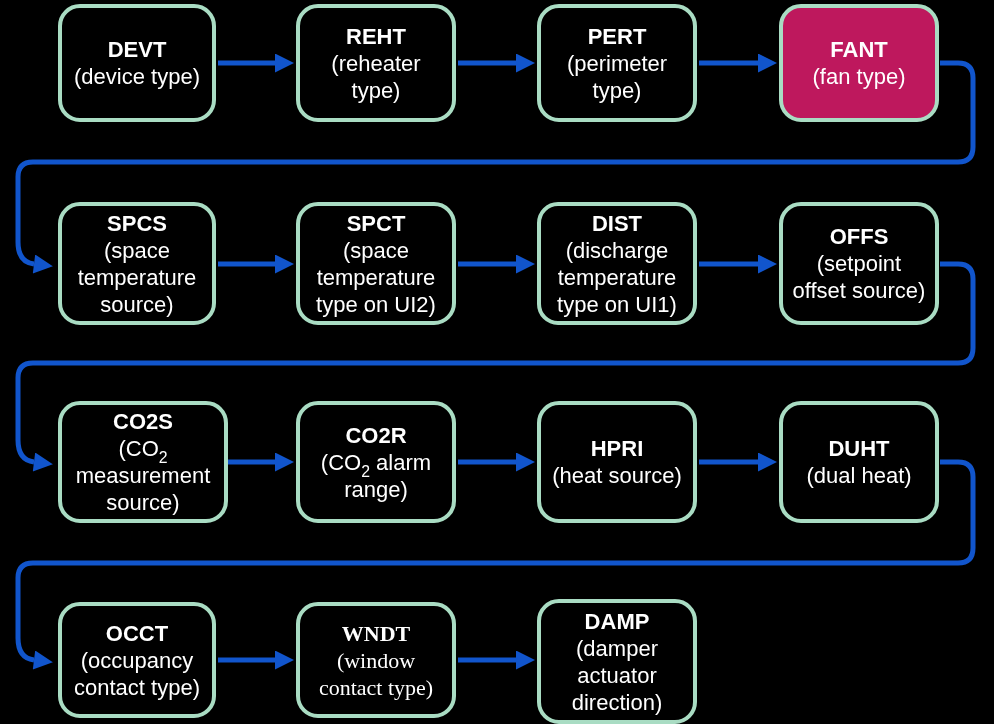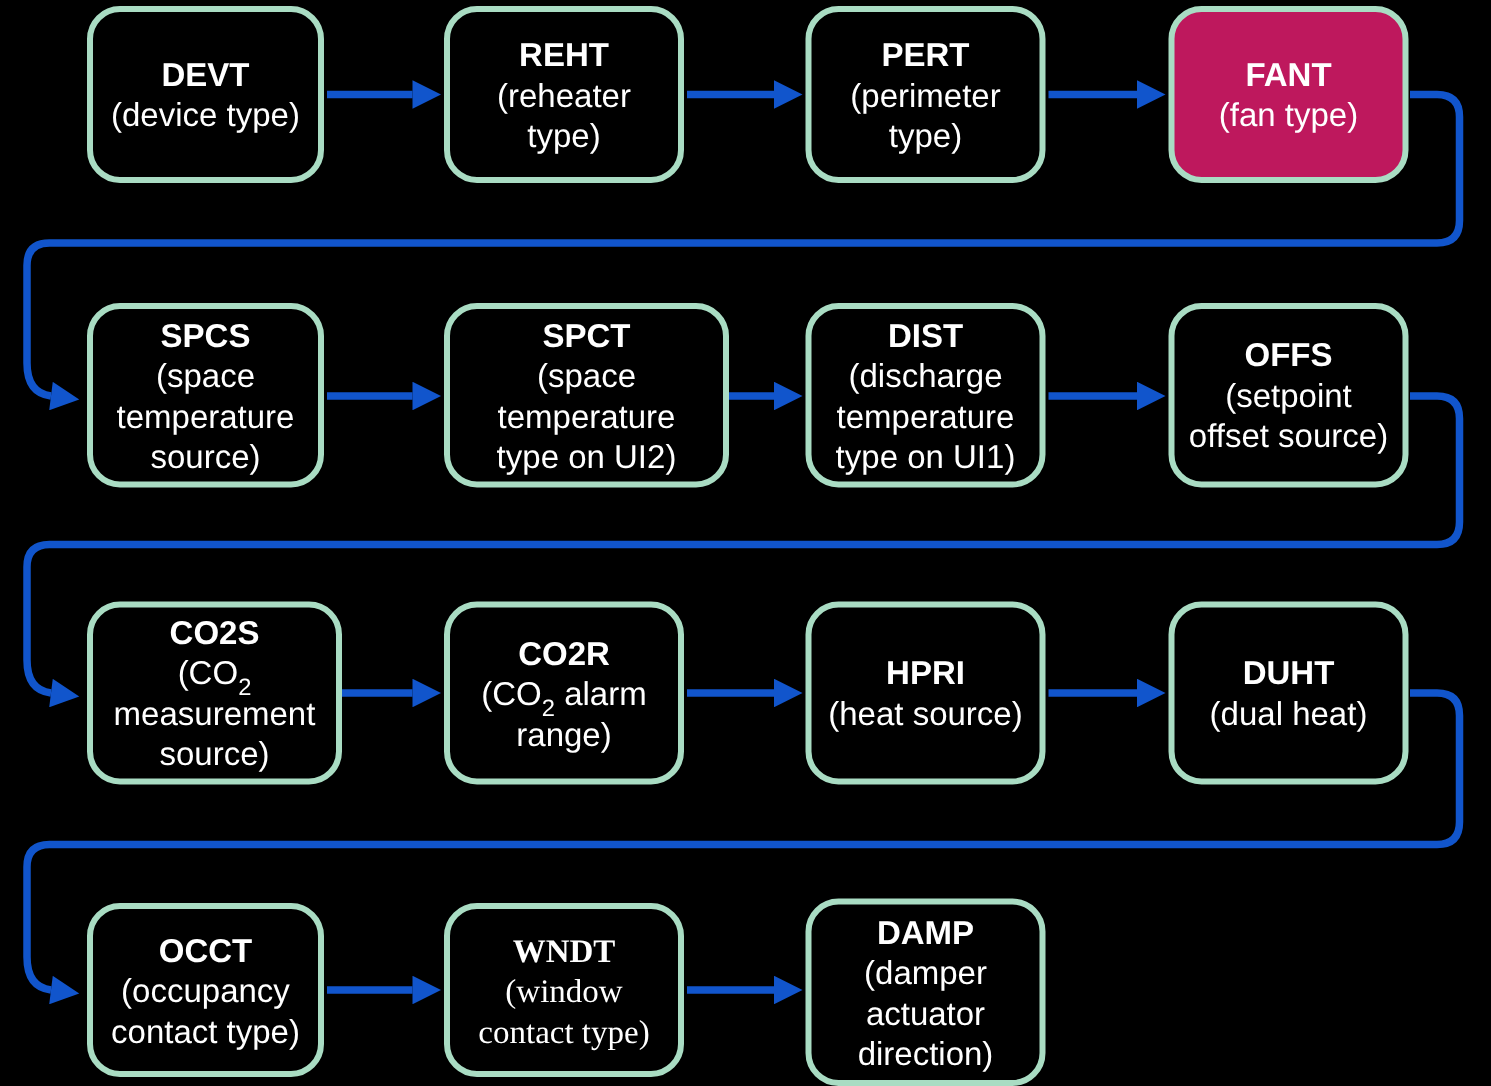--- a/index.html
+++ b/index.html
@@ -64,27 +64,27 @@
       <div class="flow-box" style="left: 779px; top: 4px; width: 160px; height: 118px; border-color: rgb(169, 220, 195); background: #be185d; color: rgb(255, 255, 255);">
         <div class="code">FANT</div>
         <div class="label-line">(fan type)</div>
       </div>
       <div class="flow-box" style="left: 58px; top: 202px; width: 158px; height: 123px; border-color: rgb(169, 220, 195); background: rgb(0, 0, 0); color: rgb(255, 255, 255);">
         <div class="code">SPCS</div>
         <div class="label-line">(space</div>
         <div class="label-line">temperature</div>
         <div class="label-line">source)</div>
       </div>
-      <div class="flow-box" style="left: 296px; top: 202px; width: 190px; height: 123px; border-color: rgb(169, 220, 195); background: rgb(0, 0, 0); color: rgb(255, 255, 255);">
+      <div class="flow-box" style="left: 296px; top: 202px; width: 160px; height: 123px; border-color: rgb(169, 220, 195); background: rgb(0, 0, 0); color: rgb(255, 255, 255);">
         <div class="code">SPCT</div>
         <div class="label-line">(space</div>
         <div class="label-line">temperature</div>
         <div class="label-line">type on UI2)</div>
       </div>
-      <div class="flow-box" style="left: 537px; top: 202px; width: 160px; height: 123px; border-color: rgb(169, 220, 195); background: rgb(0, 0, 0); color: rgb(255, 255, 255);">
+      <div class="flow-box" style="left: 537px; top: 202px; width: 160px; height: 123px; border-color: rgb(169, 220, 195); background: rgb(0, 0, 0); color: rgb(255, 255, 255); border-radius: 21px;">
         <div class="code">DIST</div>
         <div class="label-line">(discharge</div>
         <div class="label-line">temperature</div>
         <div class="label-line">type on UI1)</div>
       </div>
       <div class="flow-box" style="left: 779px; top: 202px; width: 160px; height: 123px; border-color: rgb(169, 220, 195); background: rgb(0, 0, 0); color: rgb(255, 255, 255);">
         <div class="code">OFFS</div>
         <div class="label-line">(setpoint</div>
         <div class="label-line">offset source)</div>
       </div>

